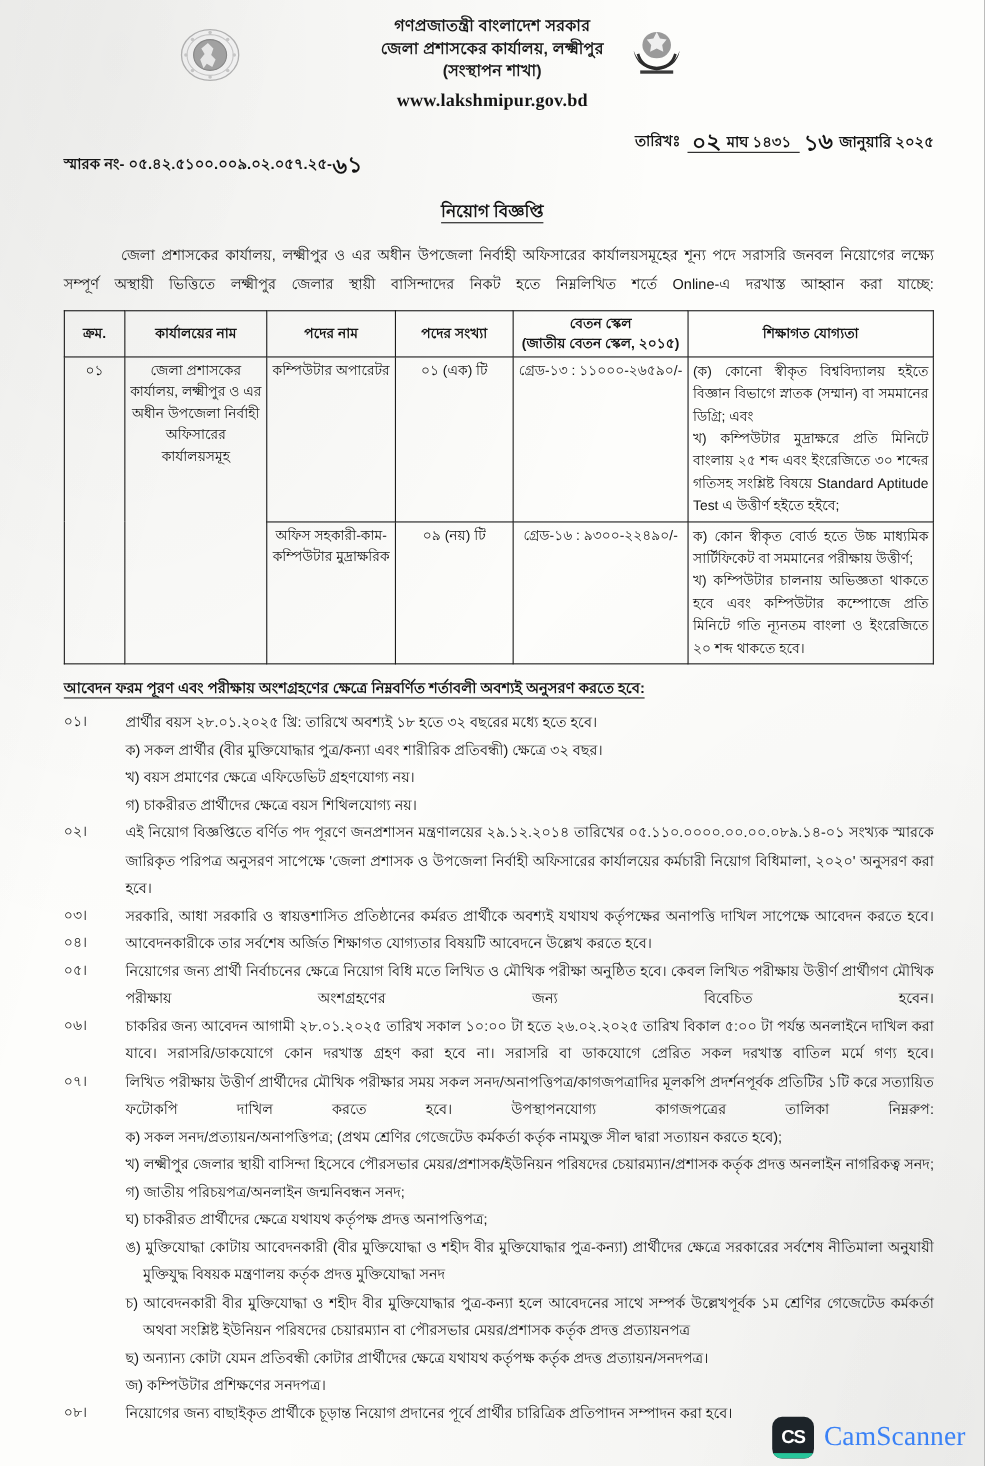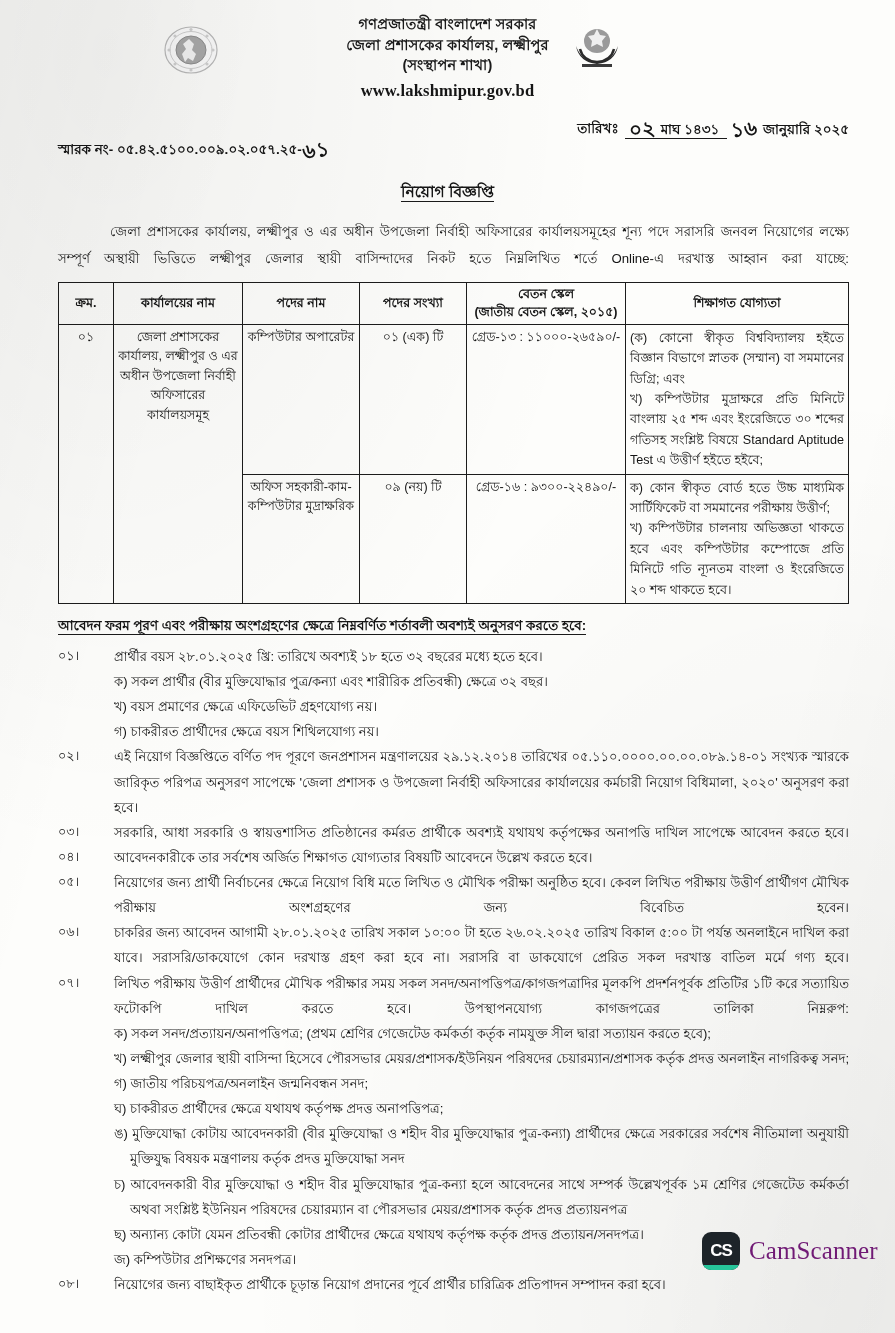--- a/index.html
+++ b/index.html
@@ -141,38 +141,38 @@
     margin:0 0 0 0;line-height:1.92;text-align:justify;text-align-last:left;
   }
   .cond-body p.just{text-align:justify;text-align-last:justify;}
   .sub{
     margin-left:26px;line-height:1.92;text-align:justify;text-align-last:left;
   }
   .sub.ind{padding-left:16px;text-indent:-16px;}
 
   
   .camscanner{
-    position:absolute;left:702px;top:1232px;
+    position:absolute;left:702px;top:1288px;
     display:flex;align-items:center;gap:9px;z-index:6;
   }
   .cs-badge{
     width:38px;height:38px;border-radius:9px;background:#1d2429;
     position:relative;overflow:hidden;
     display:flex;align-items:center;justify-content:center;
   }
   .cs-badge .cs-txt{
     color:#fff;font-family:"Liberation Sans","DejaVu Sans",sans-serif;
     font-weight:700;font-size:17px;letter-spacing:-1px;
   }
   .cs-badge:after{
     content:"";position:absolute;left:0;right:0;bottom:0;height:5px;background:#27c59a;
   }
   .cs-word{
     font-family:"Liberation Serif","DejaVu Serif",serif;
-    font-size:25px;color:#701a75;letter-spacing:.1px;
+    font-size:25px;color:#3b82f6;letter-spacing:.1px;
   }
 </style>
 </head>
 <body>
 
 <div class="page">
 
   <div class="header">
 
     <div class="emblem">

